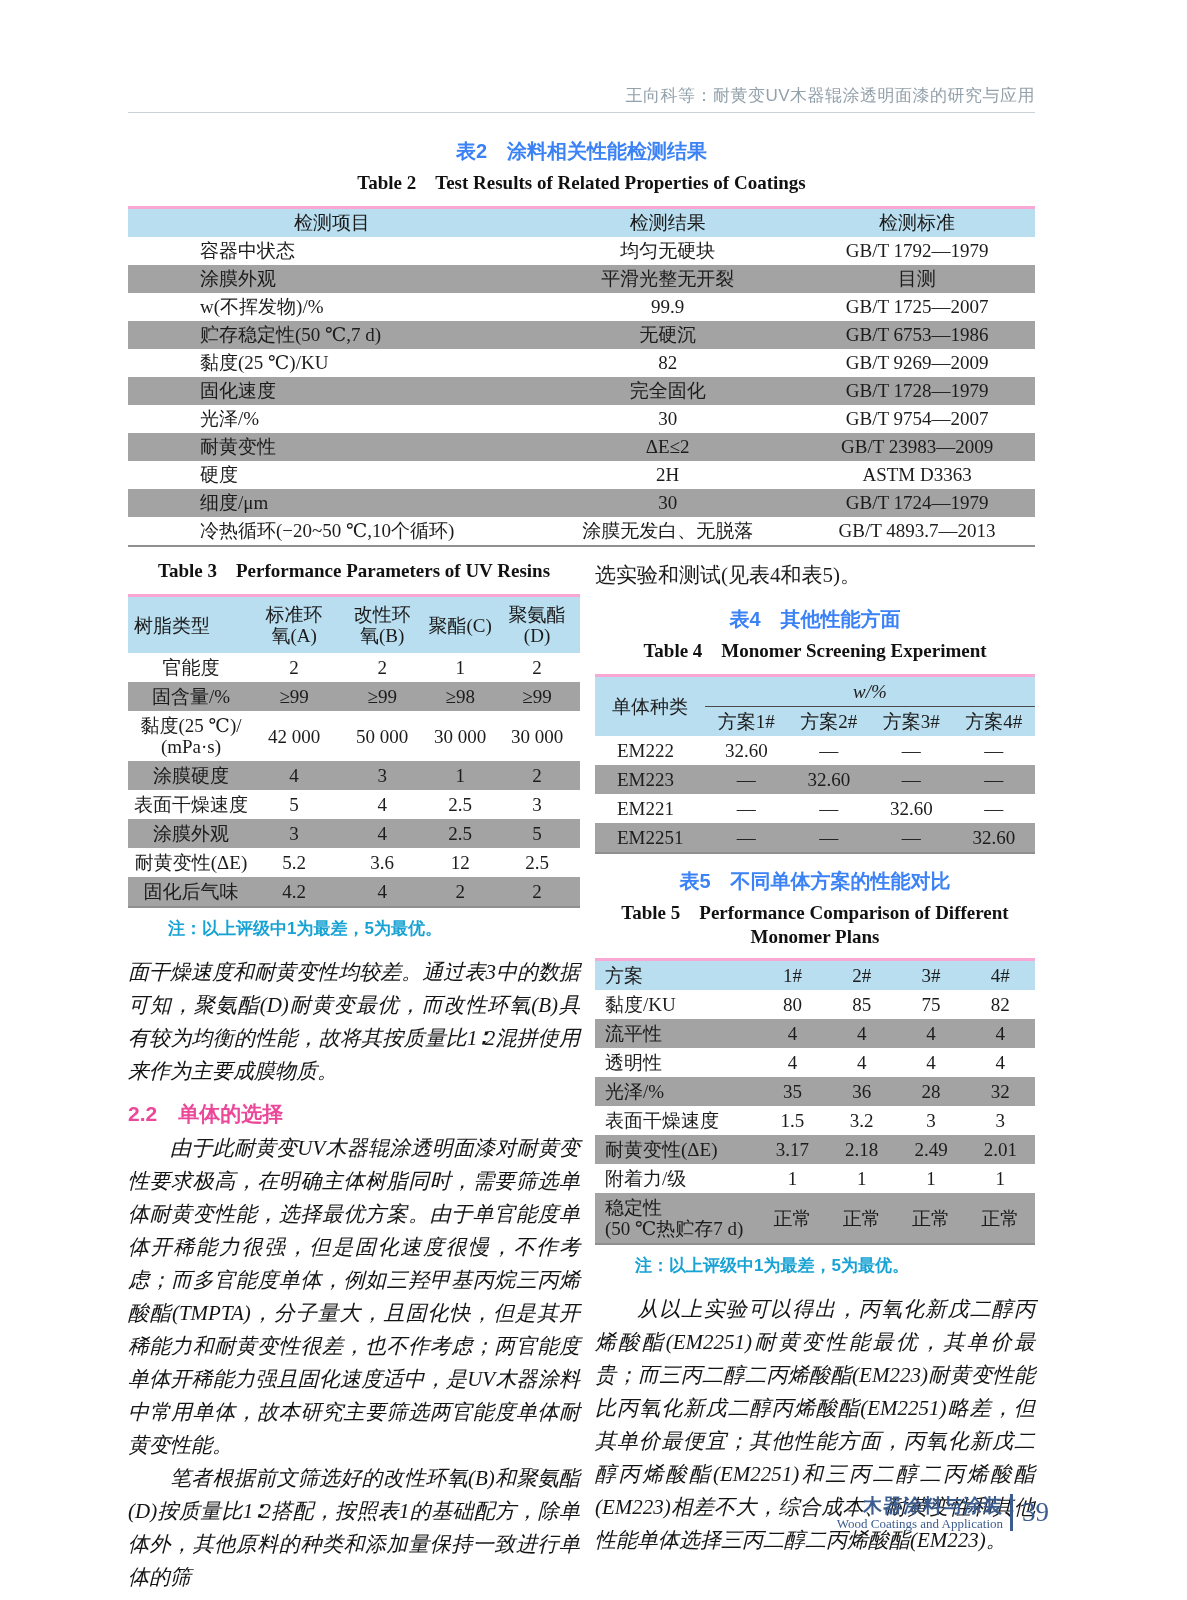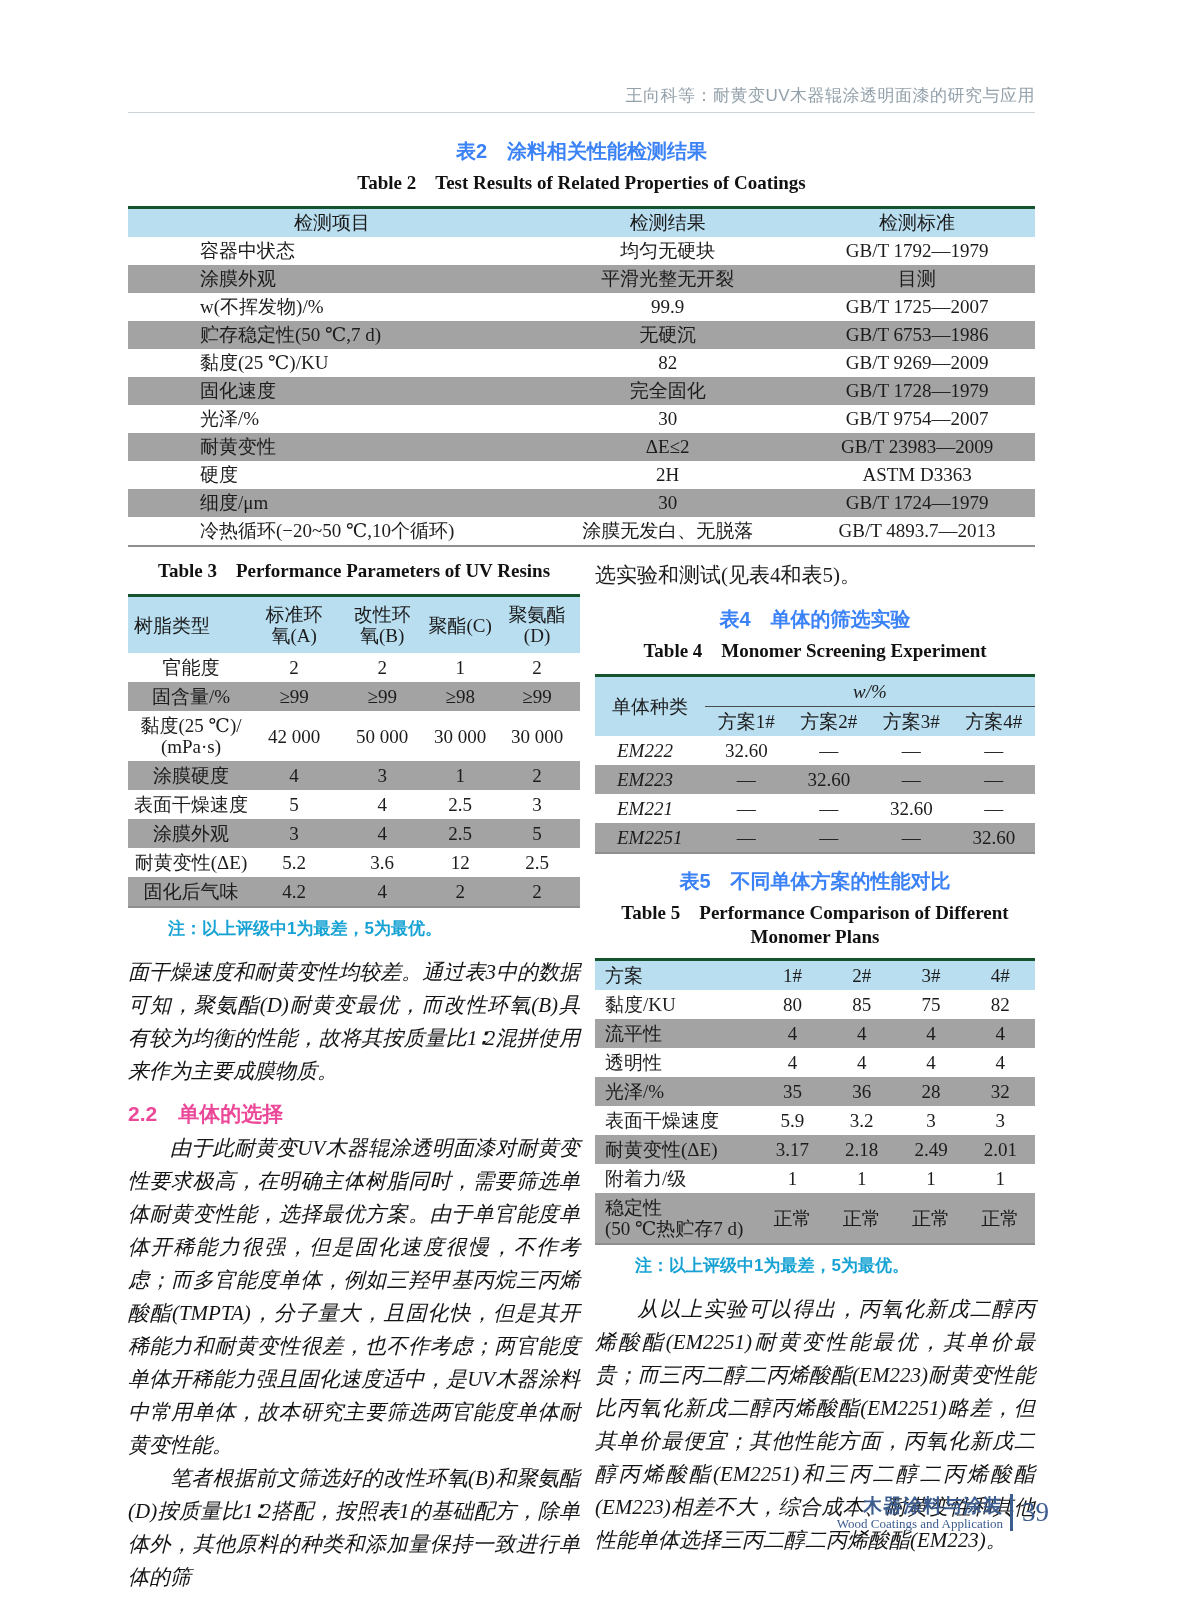--- a/index.html
+++ b/index.html
@@ -9,40 +9,40 @@
   .running-header{position:absolute;top:84px;left:128px;width:907px;text-align:right;
         font-family:"Liberation Sans","DejaVu Sans",sans-serif;
         font-size:17px;color:#93a1ab;letter-spacing:.5px;}
   .header-rule{position:absolute;top:112px;left:128px;width:907px;height:1px;background:#ccd3d8;}
   
   .cap-cn{text-align:center;font-weight:bold;font-size:20px;color:#3b82f6;
         font-family:"Liberation Sans","DejaVu Sans",sans-serif;margin:14px 0 5px;}
   .cap-en{text-align:center;font-weight:bold;font-size:19px;color:#111;margin:0 0 10px;
         font-family:"Liberation Serif","DejaVu Serif",serif;}
   
-  .tbl{width:100%;border-collapse:collapse;border-top:3px solid #14532d;border-bottom:2px solid #8f8f8f;
+  .tbl{width:100%;border-collapse:collapse;border-top:3px solid #f9a8d4;border-bottom:2px solid #8f8f8f;
         font-size:19px;color:#1c1c1c;table-layout:fixed;}
   .tbl th,.tbl td{font-weight:normal;text-align:center;vertical-align:middle;
         padding:4px 2px;line-height:21px;}
   .hdr{background:#b9def0;}
   .blue{background:#a3a3a3;}
   .pre{white-space:pre-line;}
   
   .t2 col:nth-child(1){width:45%;} .t2 col:nth-child(2){width:29%;} .t2 col:nth-child(3){width:26%;}
   .t2 td.c1{text-align:left;padding-left:72px;}
   .t2 th,.t2 td{line-height:20px;}
   
   .t3 col:nth-child(1){width:27%;} .t3 col:nth-child(2){width:19.5%;} .t3 col:nth-child(3){width:19.5%;}
   .t3 col:nth-child(4){width:15%;} .t3 col:nth-child(5){width:19%;}
   .t3 td.c1{text-align:center;padding-left:6px;}
   .t3 th{padding:7px 2px;}
   
   .t4 col:nth-child(1){width:25%;} .t4 col:nth-child(2),.t4 col:nth-child(3),
   .t4 col:nth-child(4),.t4 col:nth-child(5){width:18.75%;}
-  .t4 td.c1{text-align:left;padding-left:22px;font-style:italic;}
+  .t4 td.c1{text-align:left;padding-left:22px;}
   .t4 .wline{border-bottom:1px solid #4a4a4a;font-style:italic;}
   
   .t5 col:nth-child(1){width:37%;} .t5 col:nth-child(2),.t5 col:nth-child(3),
   .t5 col:nth-child(4),.t5 col:nth-child(5){width:15.75%;}
   .t5 td.c1,.t5 th.c1{text-align:left;padding-left:10px;}
   
   .note{margin:9px 0 0 40px;font-size:17px;font-weight:bold;color:#17a2d4;
         font-family:"Liberation Sans","DejaVu Sans",sans-serif;}
   
   .col-left{position:absolute;top:558px;left:128px;width:452px;}
@@ -230,21 +230,21 @@
 
     <p class="para p-top">面干燥速度和耐黄变性均较差。通过表3中的数据可知，聚氨酯(D)耐黄变最优，而改性环氧(B)具有较为均衡的性能，故将其按质量比1∶2混拼使用来作为主要成膜物质。</p>
     <div class="sec-head">2.2　单体的选择</div>
     <p class="para indent">由于此耐黄变UV木器辊涂透明面漆对耐黄变性要求极高，在明确主体树脂同时，需要筛选单体耐黄变性能，选择最优方案。由于单官能度单体开稀能力很强，但是固化速度很慢，不作考虑；而多官能度单体，例如三羟甲基丙烷三丙烯酸酯(TMPTA)，分子量大，且固化快，但是其开稀能力和耐黄变性很差，也不作考虑；两官能度单体开稀能力强且固化速度适中，是UV木器涂料中常用单体，故本研究主要筛选两官能度单体耐黄变性能。</p>
     <p class="para indent">笔者根据前文筛选好的改性环氧(B)和聚氨酯(D)按质量比1∶2搭配，按照表1的基础配方，除单体外，其他原料的种类和添加量保持一致进行单体的筛</p>
   </div>
 
   <div class="col-right">
     <p class="intro-line">选实验和测试(见表4和表5)。</p>
 
-    <div class="cap-cn">表4　单体的筛选实验</div>
+    <div class="cap-cn">表4　其他性能方面</div>
     <div class="cap-en">Table 4　Monomer Screening Experiment</div>
     <table class="tbl t4">
       <colgroup>
           <col>
           <col>
           <col>
           <col>
           <col>
         </colgroup>
       <tbody>
@@ -330,21 +330,21 @@
       </tr>
       <tr class="blue">
         <td class="c1">光泽/%</td>
         <td>35</td>
         <td>36</td>
         <td>28</td>
         <td>32</td>
       </tr>
       <tr>
         <td class="c1">表面干燥速度</td>
-        <td>5.9</td>
+        <td>1.5</td>
         <td>3.2</td>
         <td>3</td>
         <td>3</td>
       </tr>
       <tr class="blue">
         <td class="c1">耐黄变性(ΔE)</td>
         <td>3.17</td>
         <td>2.18</td>
         <td>2.49</td>
         <td>2.01</td>

